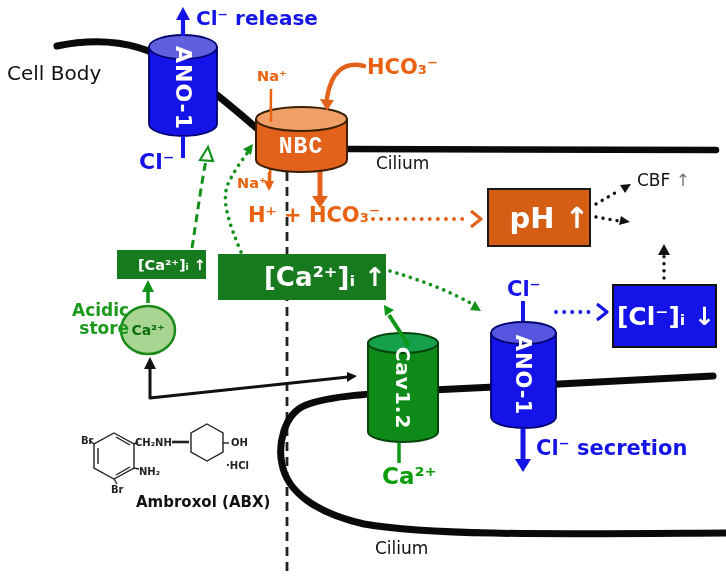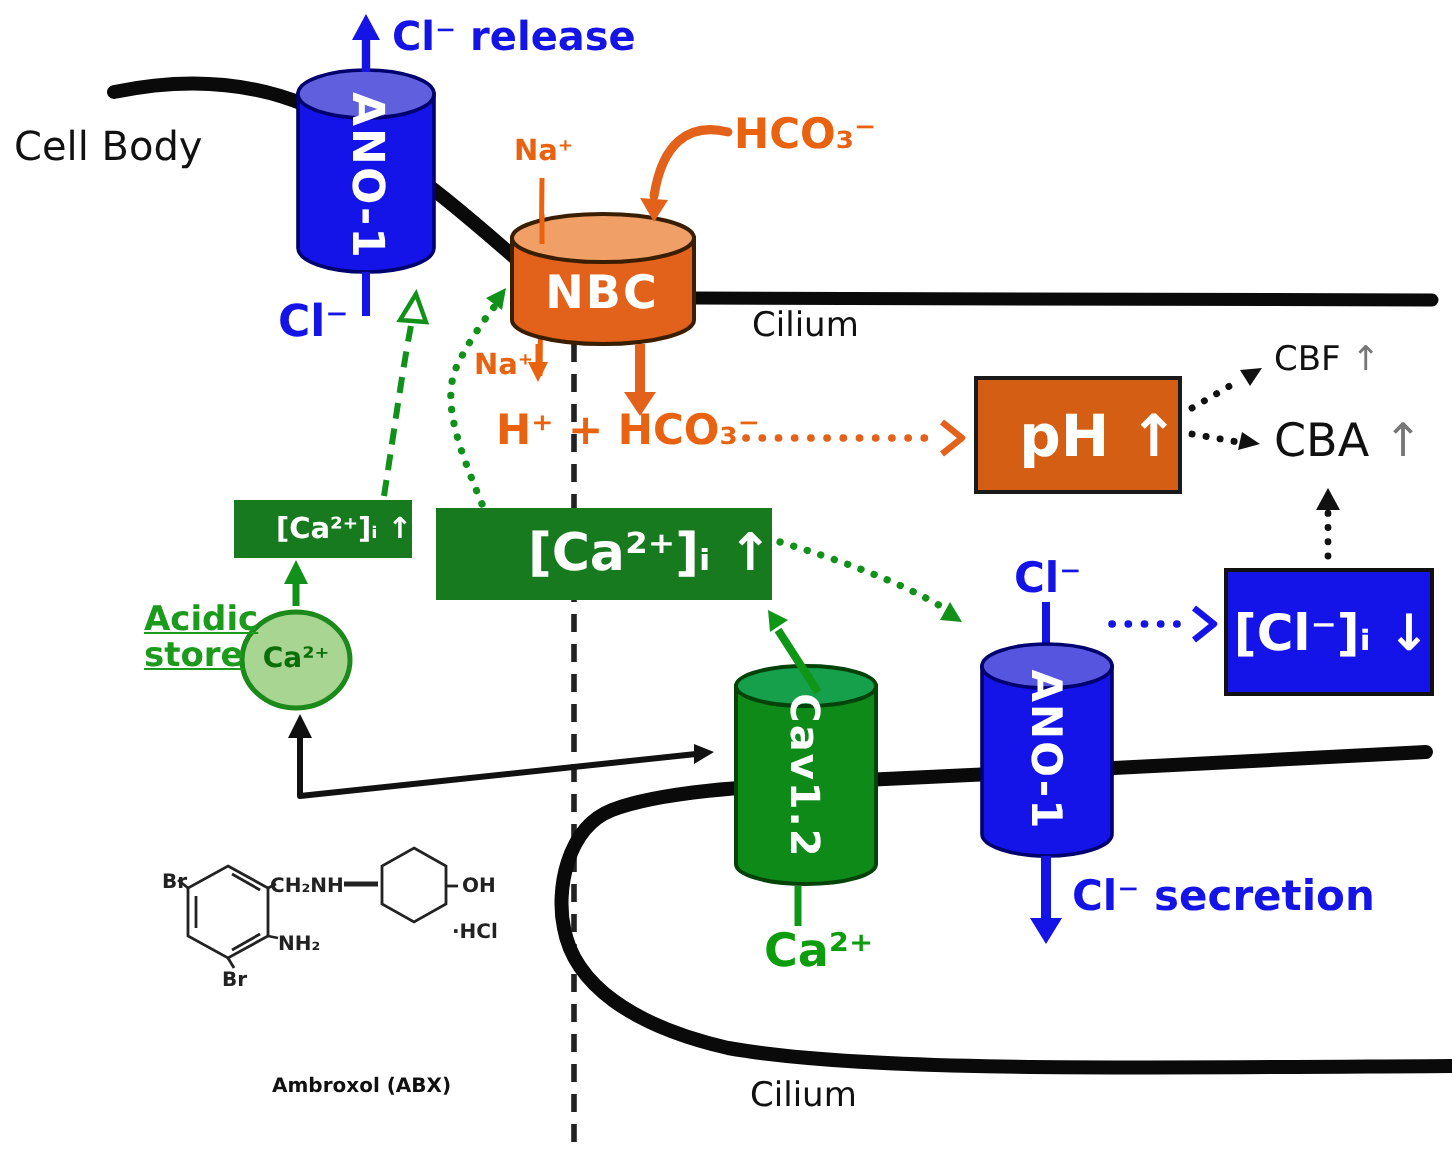--- a/index.html
+++ b/index.html
@@ -170,70 +170,66 @@
 <div class="lbl blue" style="left:196px;top:8px;font-size:20px;">Cl⁻ release</div>
 
 <div class="lbl blue" style="left:139px;top:150px;font-size:22px;">Cl⁻</div>
 
 <div class="cylname rot lbl" style="left:183px;top:88px;font-size:22px;">ANO-1</div>
 
 <div class="lbl orange" style="left:257px;top:69px;font-size:14.5px;">Na⁺</div>
 
 <div class="lbl orange" style="left:367px;top:56px;font-size:21px;">HCO₃⁻</div>
 
-<div class="cylname ctr lbl" style="left:301px;top:147px;font-size:23px;">NBC</div>
+<div class="cylname ctr lbl" style="left:301px;top:147px;font-size:23px;font-family:Liberation Mono, monospace;">NBC</div>
 
 <div class="lbl orange" style="left:237px;top:176px;font-size:14.5px;">Na⁺</div>
 
 <div class="lbl orange" style="left:248px;top:204px;font-size:21px;text-align:center;">H⁺ + HCO₃⁻</div>
 
 <div class="lbl blackt" style="left:376px;top:155px;font-size:17px;">Cilium</div>
 
 <div class="box" style="left:487px;top:188px;width:104px;height:59px;background:#d55e15;
      border:2.5px solid #1a1a1a;font-size:29px;">
   <span>pH ↑</span>
 </div>
 
 <div class="lbl" style="left:637px;top:172px;font-size:17px;color:#111;">
   <span>CBF</span>
   <span style="color:#777;">↑</span>
 </div>
 
-<div class="lbl" style="left:637px;top:209px;font-size:23px;color:#111;">
-  <span>CBA</span>
-  <span style="color:#777;">↑</span>
-</div>
 
 <div class="box" style="left:612px;top:284px;width:105px;height:64px;background:#1414e8;
      border:2.5px solid #111;font-size:25px;">
   <span>[Cl⁻]ᵢ ↓</span>
 </div>
 
 <div class="box gbox" style="left:117px;top:250px;width:89px;height:29px;font-size:14.5px;">
   <span>[Ca²⁺]ᵢ ↑</span>
 </div>
 
 <div class="box gbox" style="left:218px;top:254px;width:168px;height:46px;font-size:26px;">
   <span>[Ca²⁺]ᵢ ↑</span>
 </div>
 
-<div class="lbl greent" style="left:72px;top:301px;font-size:17px;text-align:left;line-height:18px;text-decoration:underline;">
+<div class="lbl greent" style="left:72px;top:301px;font-size:17px;text-align:right;line-height:18px;">
   <div>Acidic</div>
   <div>store</div>
 </div>
 
 <div class="lbl ctr" style="left:148px;top:330px;font-size:14px;font-weight:bold;color:#0b6e0b;">Ca²⁺</div>
 
 <div class="cylname rot lbl" style="left:402px;top:388px;font-size:20px;">Cav1.2</div>
 
 <div class="lbl" style="left:382px;top:464px;font-size:23px;font-weight:bold;color:#0c9c0c;">Ca²⁺</div>
 
 <div class="lbl blue" style="left:507px;top:278px;font-size:21px;">Cl⁻</div>
 
 <div class="cylname rot lbl" style="left:523px;top:375px;font-size:21px;">ANO-1</div>
 
 <div class="lbl blue" style="left:536px;top:437px;font-size:21px;">Cl⁻ secretion</div>
 
 <div class="lbl blackt" style="left:375px;top:540px;font-size:17px;">Cilium</div>
 
-<div class="lbl" style="left:136px;top:495px;font-size:10px;font-weight:600;color:#111;margin-top:44px;">Ambroxol (ABX)</div>
+<div class="lbl" style="left:136px;top:495px;font-size:15px;font-weight:600;color:#111;">Ambroxol (ABX)</div>
 
 </div>
 
 </body></html>

